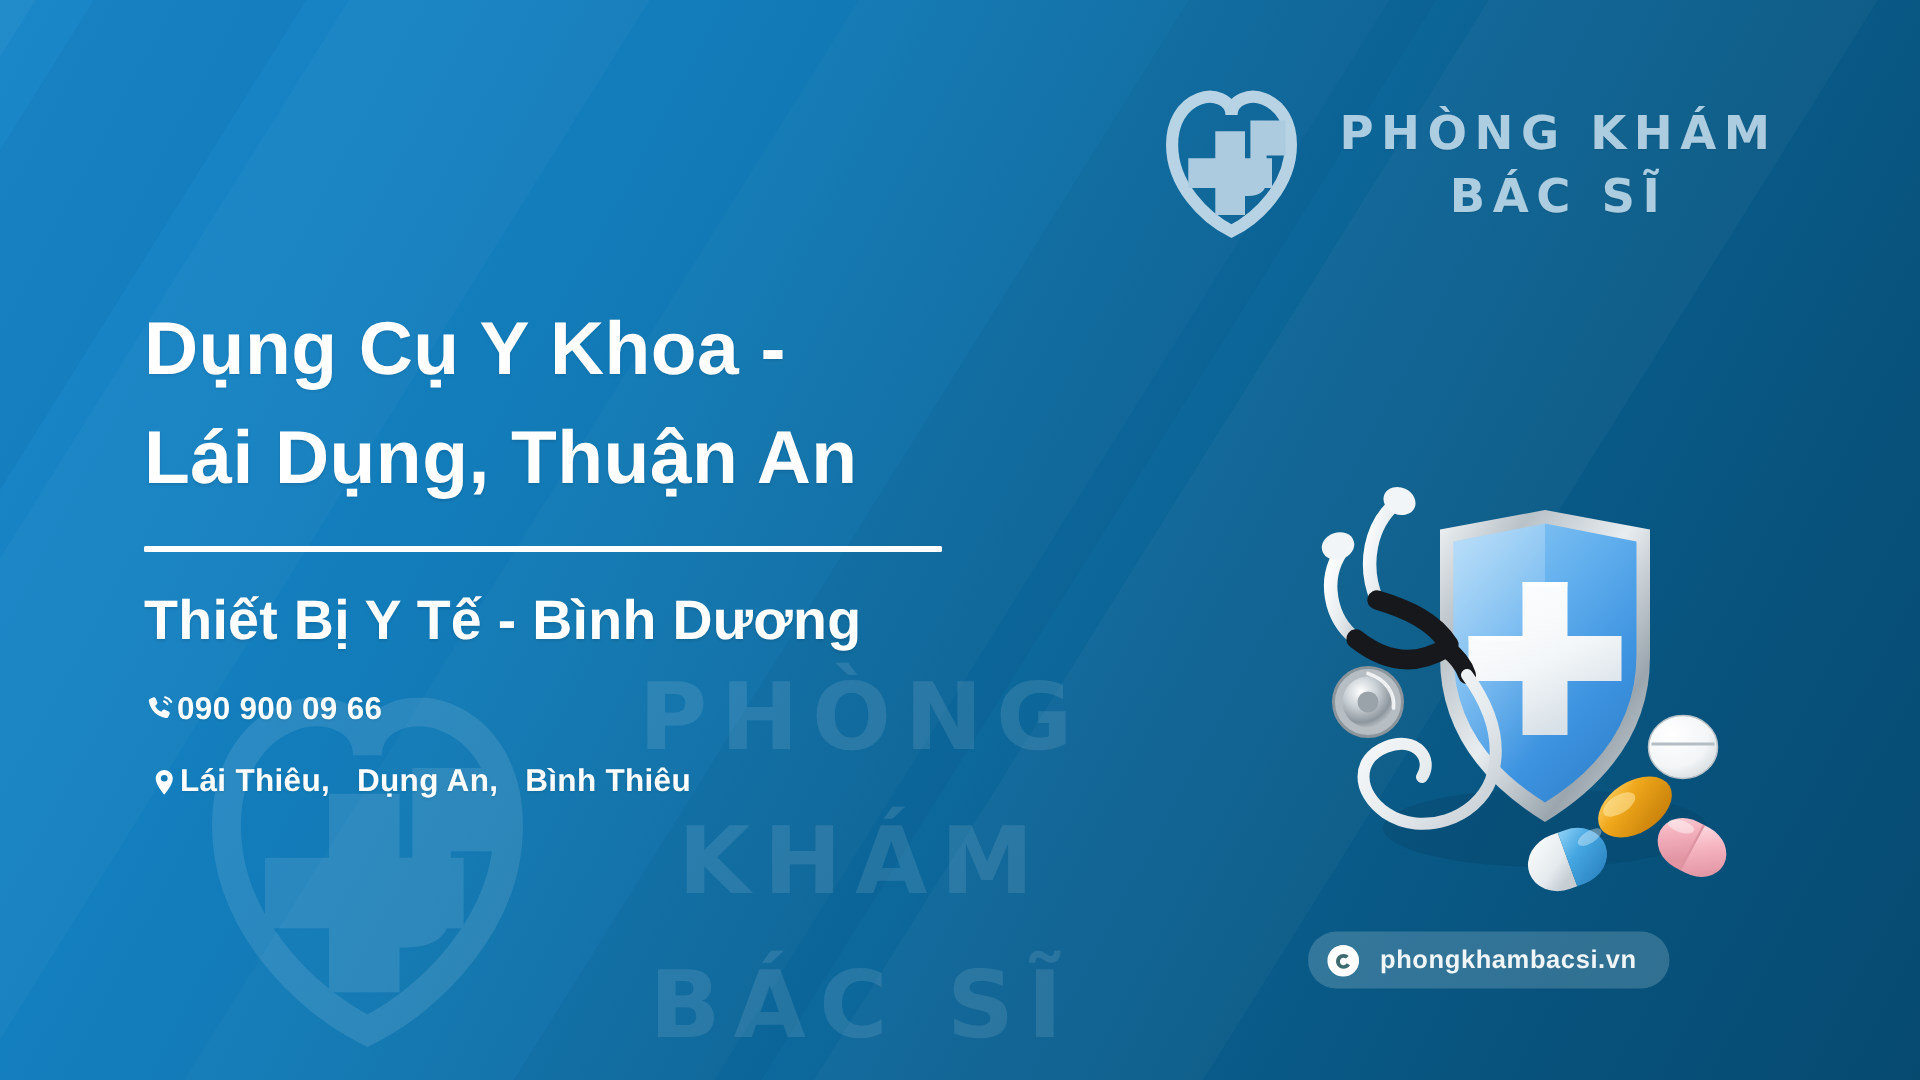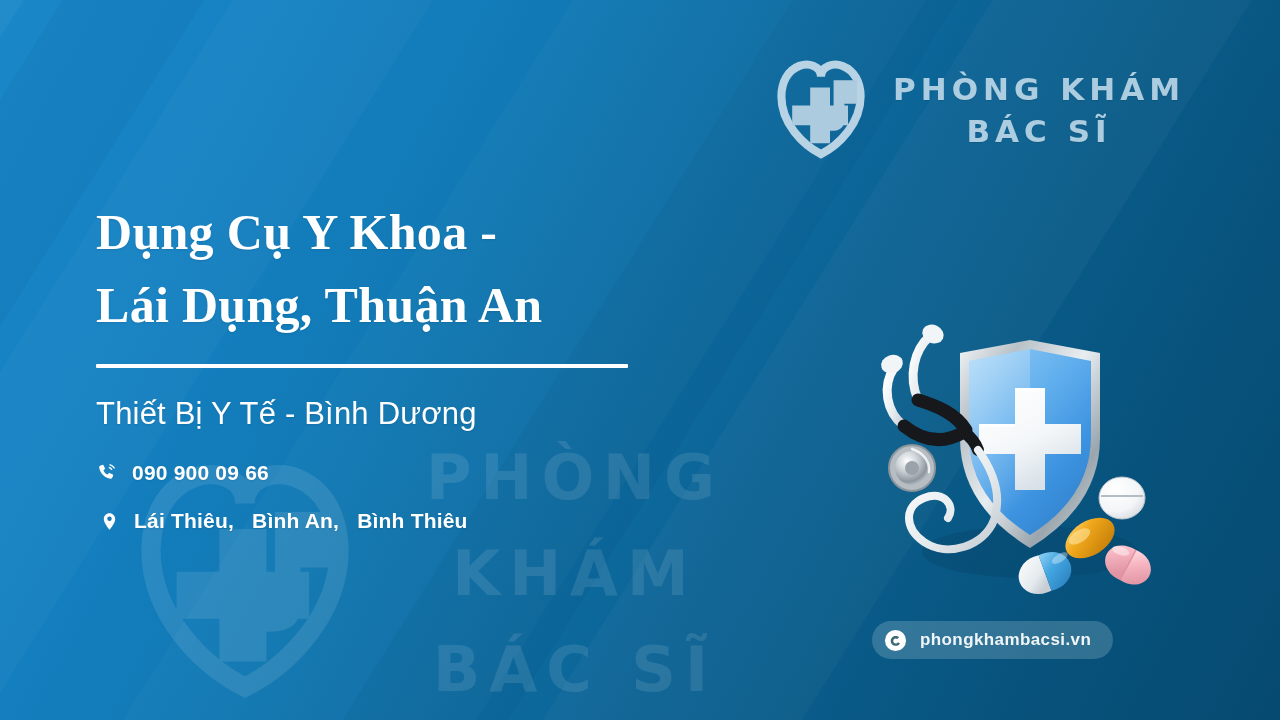--- a/index.html
+++ b/index.html
@@ -95,42 +95,41 @@
   #content { position:absolute; left:96px; top:196px; width:640px; }
 
   #title {
     color:#ffffff;
     font-weight:700;
     font-size:50px;
     line-height:73px;
     letter-spacing:.3px;
     text-shadow:0 1px 2px rgba(0,0,0,.10);
   }
-  #title .l { display:block; white-space:nowrap;font-family:Liberation Serif, serif; }
+  #title .l { display:block; white-space:nowrap; }
 
   #divider {
     width:532px; height:4px;
     background:#ffffff;
     margin:22px 0 26px 0;
     border-radius:1px;
   }
 
   #subtitle {
     color:#ffffff;
-    font-weight:400;
-    font-size:31px;
+    font-weight:700;
+    font-size:37px;
     line-height:40px;
     letter-spacing:.2px;
     text-shadow:0 1px 2px rgba(0,0,0,.10);
   }
 
   .contact {
     display:flex;
     align-items:center;
-    gap:14px;
     margin-top:26px;
     color:#ffffff;
     font-weight:700;
     font-size:21px;
     letter-spacing:.2px;
     text-shadow:0 1px 2px rgba(0,0,0,.10);
   }
   .contact .ico { width:22px; height:26px; flex:none; display:flex; align-items:center; justify-content:center; }
   .contact.addr { margin-top:22px; }
   .contact.addr .ico { margin-left:2px; }
@@ -219,21 +218,21 @@
 
     <div class="contact addr">
       <span class="ico">
         <svg viewBox="0 0 24 24" width="19" height="25">
           <path d="M12 1.6c-4 0-7.2 3.2-7.2 7.2 0 5.4 7.2 13.6 7.2 13.6s7.2-8.2 7.2-13.6c0-4-3.2-7.2-7.2-7.2z" fill="#ffffff"></path>
           <circle cx="12" cy="8.6" r="2.8" fill="#1179b5"></circle>
         </svg>
       </span>
       <span class="addr-line">
         <span>Lái Thiêu,</span>
-        <span>Bình An,</span>
+        <span>Dụng An,</span>
         <span>Bình Thiêu</span>
       </span>
     </div>
   </div>
 
   <svg id="art" viewBox="0 0 340 300">
     <defs>
       <linearGradient id="shieldRim" x1="0" y1="0" x2="1" y2="1">
         <stop offset="0%" stop-color="#f2f5f7"></stop>
         <stop offset="22%" stop-color="#b9c2c8"></stop>

